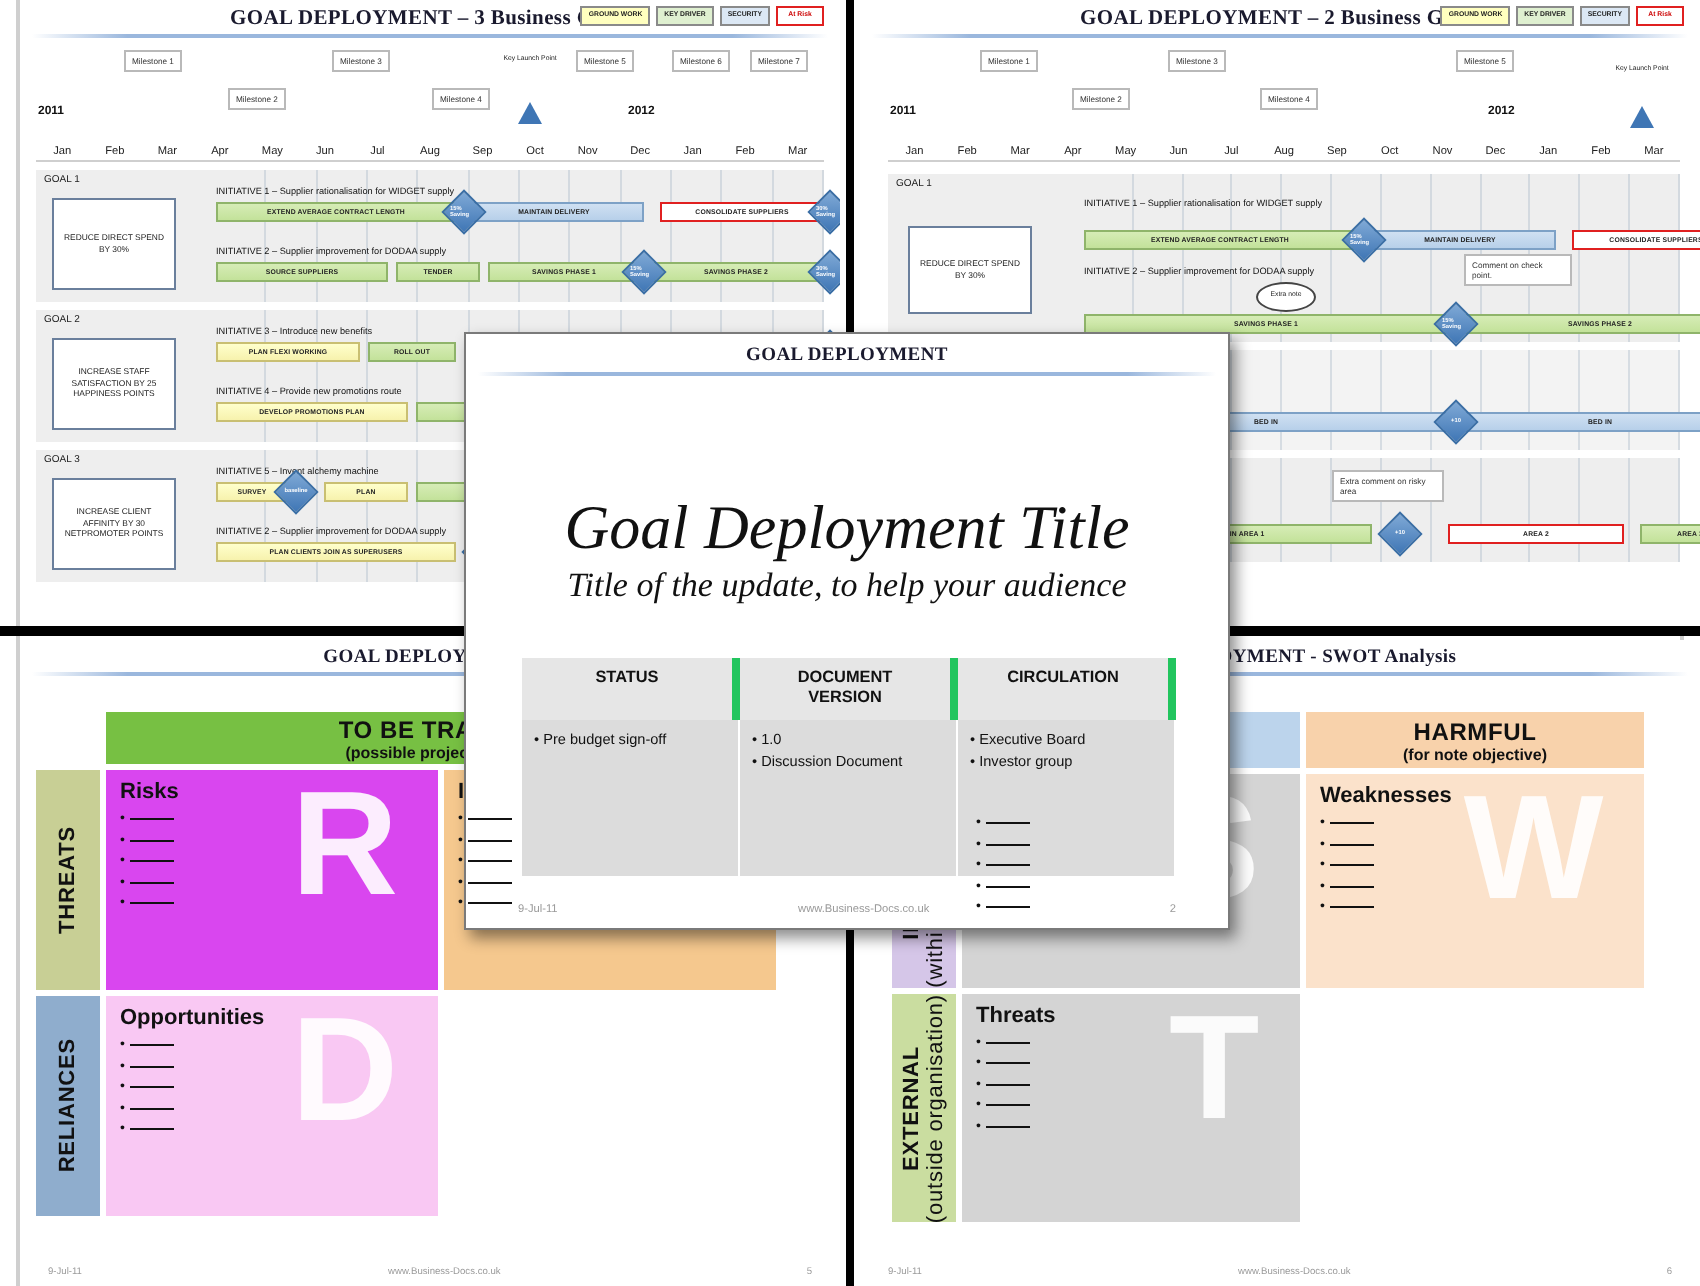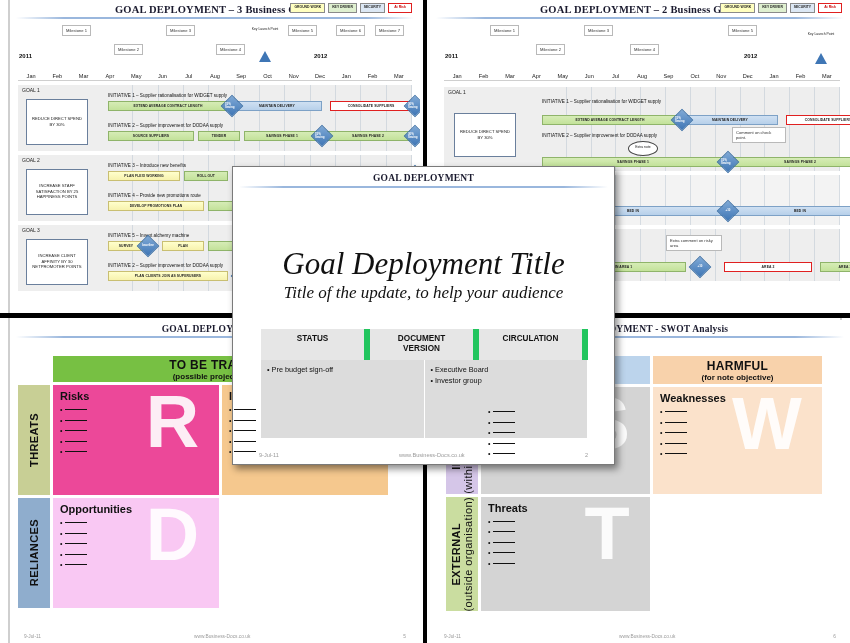--- a/index.html
+++ b/index.html
@@ -96,21 +96,21 @@
   .cell li::before { content:"•"; font-size:7px; color:#111; }
   .cell li i { display:block; width:22px; height:0; border-bottom:1.4px solid #111; }
 
   .ov { position:absolute; left:232px; top:166px; width:383px; height:299px;
     background:#fff; border:1.5px solid #7a7a7a; box-shadow:3px 4px 7px rgba(0,0,0,.45); }
   .ov-title { font-family:"Liberation Serif", serif; font-style:italic; text-align:center;
     color:#111; }
   .ov-tbl { position:absolute; left:28px; top:162px; width:327px; }
   .ov-tbl .hd { display:flex; background:#e6e6e6; }
   .ov-tbl .hd div { flex:1; text-align:center; font-weight:700; font-size:8.2px;
-    padding:5px 2px; color:#111; border-right:6px solid #22c55e; line-height:1.25;}
+    padding:5px 2px; color:#111; border-right:4px solid #22c55e; line-height:1.25;}
   .ov-tbl .bd { display:flex; background:#dcdcdc; min-height:78px; }
   .ov-tbl .bd div { flex:1; padding:5px 6px; border-right:1px solid #fff; }
   .ov-tbl .bd p { font-size:7.3px; color:#111; margin-bottom:2px; }
 </style>
 </head>
 <body>
 
 <div id="stage">
 
   <div class="edge-l"></div>
@@ -458,21 +458,21 @@
 
       <div></div>
       <div class="mx-head" style="grid-column:2 / span 2; background:#77c043;">
         <b>TO BE TRACKED</b>
         <i>(possible project factors)</i>
       </div>
 
       <div class="sidelab" style="background:#c8cf95;">
         <span>THREATS</span>
       </div>
-      <div class="cell" style="background:#ec4899;">
+      <div class="cell" style="background:#d946ef;">
         <h4>Risks</h4>
         <div class="ghost">R</div>
         <ul>
           <li>
               <i></i>
             </li>
           <li>
               <i></i>
             </li>
           <li>
@@ -658,20 +658,24 @@
       <div class="hd">
         <div>STATUS</div>
         <div>DOCUMENT<br>VERSION</div>
         <div>CIRCULATION</div>
       </div>
       <div class="bd">
         <div>
           <p>•  Pre budget sign-off</p>
         </div>
         <div>
+          <p>•  1.0</p>
+          <p>•  Discussion Document</p>
+        </div>
+        <div>
           <p>•  Executive Board</p>
           <p>•  Investor group</p>
         </div>
       </div>
     </div>
 
     <div class="foot" style="bottom:6px; padding:0 26px; font-size:5.6px;">
       <span>9-Jul-11</span>
       <span class="mid">www.Business-Docs.co.uk</span>
       <span>2</span>

